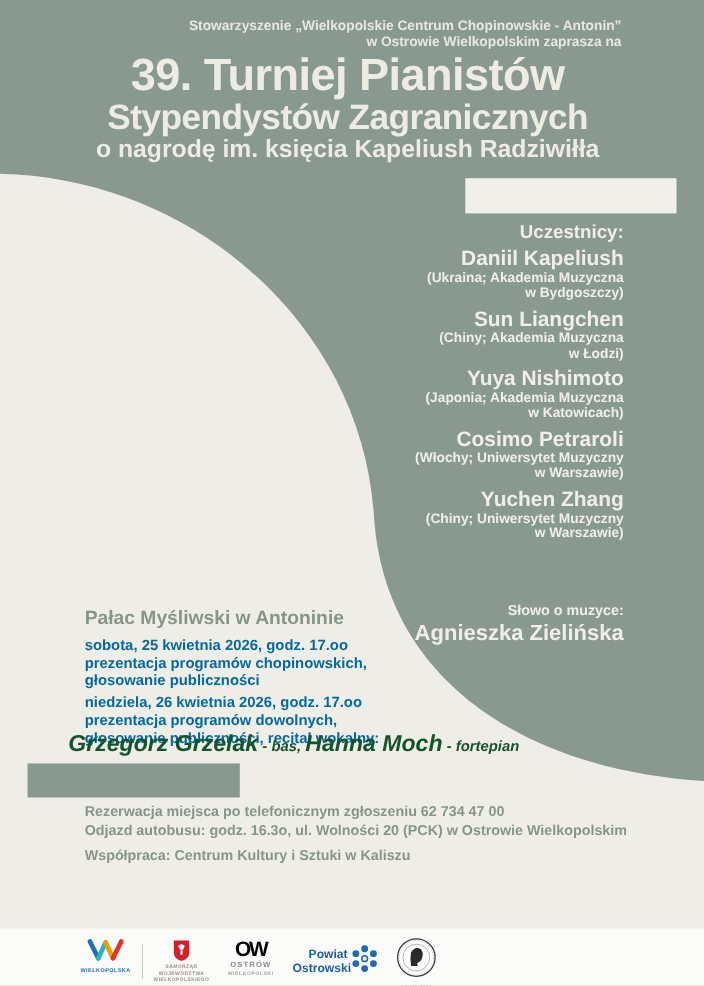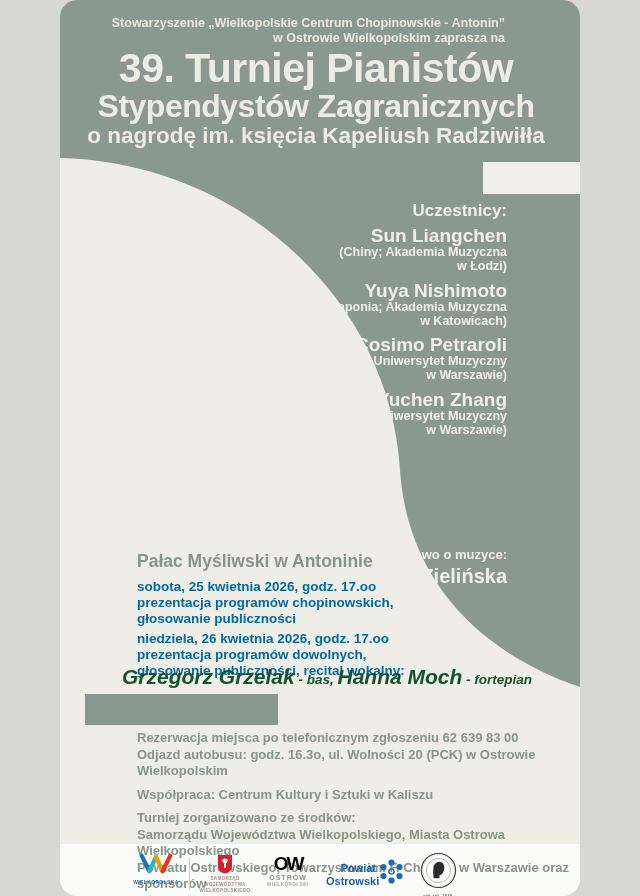--- a/index.html
+++ b/index.html
@@ -1,19 +1,19 @@
 <!DOCTYPE html>
 <html><head>
 <meta charset="utf-8">
 <style>
   html,body{margin:0;padding:0;background:#d8d8d2;}
   .poster{
-    position:relative;width:520px;height:896px;margin:0 auto;
+    position:relative;width:640px;height:896px;margin:0 auto;
     background:#efeee6;overflow:hidden;
-    font-family:"Liberation Sans",sans-serif;font-weight:bold;border-radius:17px;
+    font-family:"Liberation Sans",sans-serif;font-weight:bold;
   }
   .bg-svg{position:absolute;top:0;left:0;z-index:0;}
   .footer-strip{position:absolute;left:0;bottom:0;width:640px;height:52px;background:#fbfbf9;z-index:1;}
   .block-rect{position:absolute;z-index:2;}
   .rect-cream{left:423px;top:162px;width:192px;height:32px;background:#f0efe8;}
   .rect-green{left:25px;top:694px;width:193px;height:31px;background:#8a9990;}
 
   .hdr{position:absolute;right:75px;top:16px;z-index:2;text-align:right;
        color:#e9e8de;font-size:12.5px;line-height:1.18;}
   .title{position:absolute;left:20px;right:28px;top:46px;z-index:2;text-align:center;color:#edece3;}
@@ -80,20 +80,25 @@
 
   <div class="title">
     <div class="t1">39. Turniej Pianistów</div>
     <div class="t2">Stypendystów Zagranicznych</div>
     <div class="t3">o nagrodę im. księcia Kapeliush Radziwiłła</div>
   </div>
 
   <div class="participants">
     <div class="label">Uczestnicy:</div>
     <div class="entry">
+      <div class="name">Daniil Kapeliush</div>
+      <div class="details">(Ukraina; Akademia Muzyczna
+w Bydgoszczy)</div>
+    </div>
+    <div class="entry">
       <div class="name">Sun Liangchen</div>
       <div class="details">(Chiny; Akademia Muzyczna
 w Łodzi)</div>
     </div>
     <div class="entry">
       <div class="name">Yuya Nishimoto</div>
       <div class="details">(Japonia; Akademia Muzyczna
 w Katowicach)</div>
     </div>
     <div class="entry">
@@ -118,26 +123,23 @@
 prezentacja programów chopinowskich,
 głosowanie publiczności</div>
   <div class="day day2">niedziela, 26 kwietnia 2026, godz. 17.oo
 prezentacja programów dowolnych,
 głosowanie publiczności, recital wokalny:</div>
   <div class="performers">
     <span class="big">Grzegorz Grzelak</span><span class="small"> - bas, </span><span class="big">Hanna Moch</span><span class="small"> - fortepian</span>
   </div>
 
   <div class="info">
-    <div>Rezerwacja miejsca po telefonicznym zgłoszeniu  62 639 83 00</div>
+    <div>Rezerwacja miejsca po telefonicznym zgłoszeniu  62 734 47 00</div>
     <div>Odjazd autobusu: godz. 16.3o, ul. Wolności 20 (PCK) w Ostrowie Wielkopolskim</div>
     <div class="gap">Współpraca: Centrum Kultury i Sztuki w Kaliszu</div>
-    <div class="gap multiline">Turniej zorganizowano ze środków:
-Samorządu Województwa Wielkopolskiego, Miasta Ostrowa Wielkopolskiego
-Powiatu Ostrowskiego, Towarzystwa im. F. Chopina w Warszawie oraz sponsorów</div>
   </div>
 
   <div class="logo wlkp">
     <svg width="38" height="23" viewBox="0 0 40 24">
       <path d="M5,4 L13,20" stroke="#1d70b7" stroke-width="4.5" stroke-linecap="round" fill="none"></path>
       <path d="M13,20 L20,5" stroke="#2ab5ba" stroke-width="4.5" stroke-linecap="round" fill="none"></path>
       <path d="M20,5 L27,20" stroke="#f59c00" stroke-width="4.5" stroke-linecap="round" fill="none"></path>
       <path d="M27,20 L35,4" stroke="#e5332a" stroke-width="4.5" stroke-linecap="round" fill="none"></path>
     </svg>
     <div class="cap">WIELKOPOLSKA</div>

